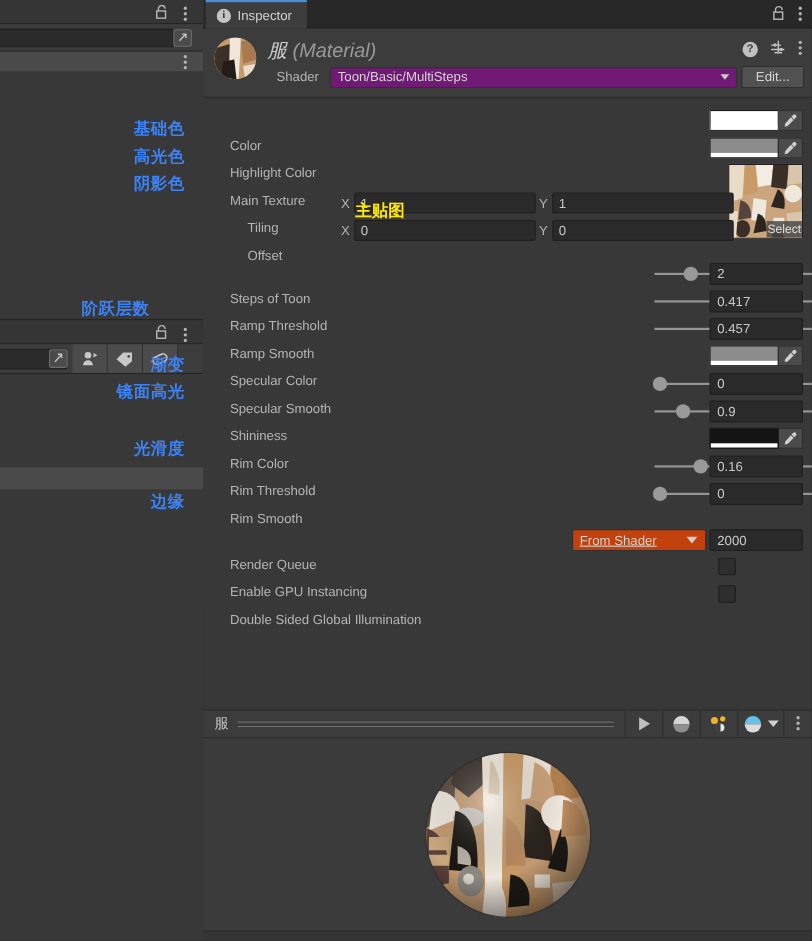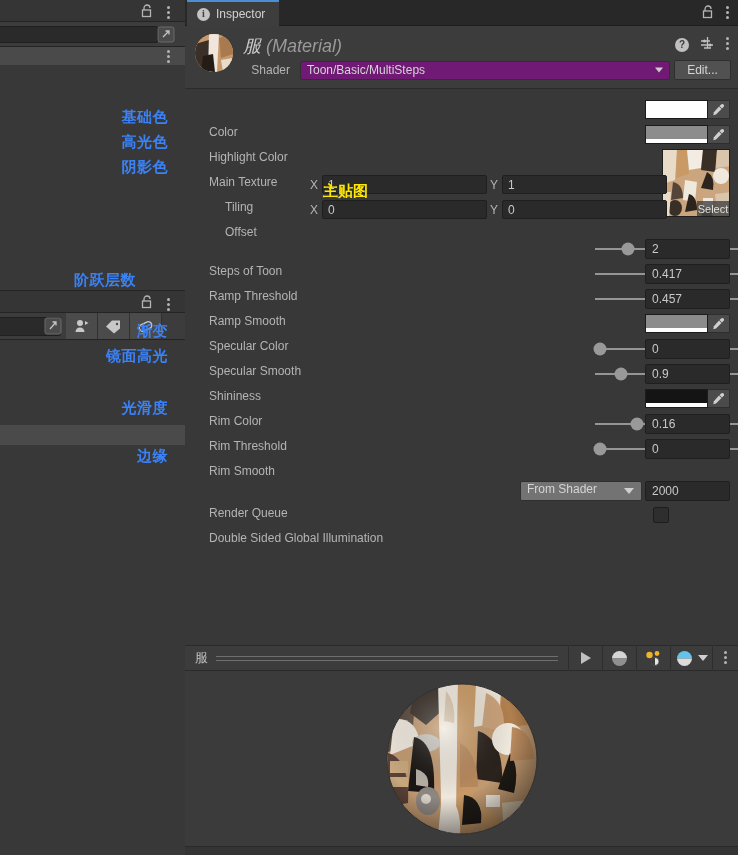--- a/index.html
+++ b/index.html
@@ -229,23 +229,24 @@
   }
   .val-box {
     position: absolute; right: 8px; top: 3px; width: 85px; height: 20px;
     background: #2a2a2a; border: 1px solid #1f1f1f; border-radius: 2px;
     display: flex; align-items: center; padding-left: 6px;
     color: #c9c9c9; font-size: 12px;
   }
 
   .rq-dd {
     position: absolute; right: 96px; top: 3px; width: 122px; height: 20px;
-    background: #737373; border: 1px solid #303030; border-radius: 2px;
-    display: flex; align-items: flex-start; padding: 0 6px; color: #d4d4d4;
+    background: #c2410c; border: 1px solid #303030; border-radius: 2px;
+    display: flex; align-items: center; padding: 0 6px; color: #d4d4d4;
     font-size: 12px;
+    text-decoration: underline;
   }
   .rq-dd .caret {
     position: absolute; right: 7px; top: 50%; transform: translateY(-50%);
     width: 0; height: 0; border-left: 5px solid transparent;
     border-right: 5px solid transparent; border-top: 6px solid #cfcfcf;
   }
   .checkbox {
     position: absolute; right: 69px; top: 4px; width: 16px; height: 16px;
     background: #2e2e2e; border: 1px solid #1d1d1d; border-radius: 2px;
   }
@@ -613,20 +614,24 @@
 
       <div class="prow">
         <div class="plabel">Render Queue</div>
         <div class="rq-dd">
           <span>From Shader</span>
           <span class="caret"></span>
         </div>
         <div class="val-box">2000</div>
       </div>
 
+      <div class="prow">
+        <div class="plabel" style="width:260px;">Enable GPU Instancing</div>
+        <div class="checkbox"></div>
+      </div>
 
       <div class="prow">
         <div class="plabel" style="width:300px;">Double Sided Global Illumination</div>
         <div class="checkbox"></div>
       </div>
     </div>
 
     <div class="preview-bar">
       <span class="pb-name">服</span>
       <div class="pb-lines">

